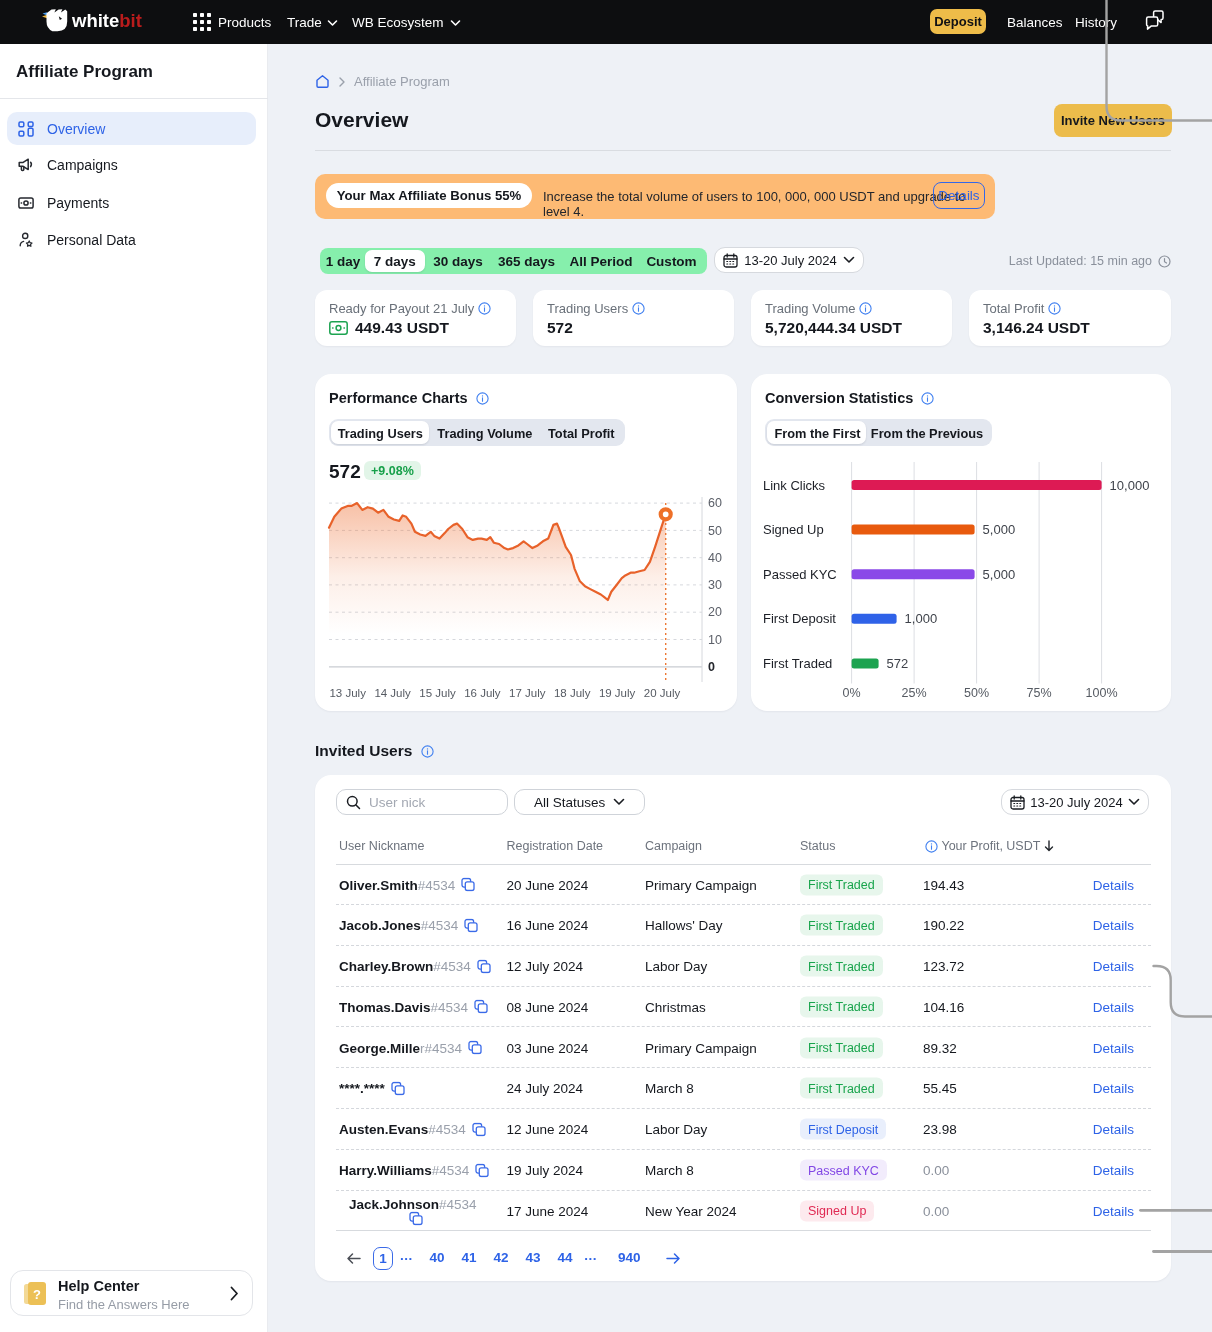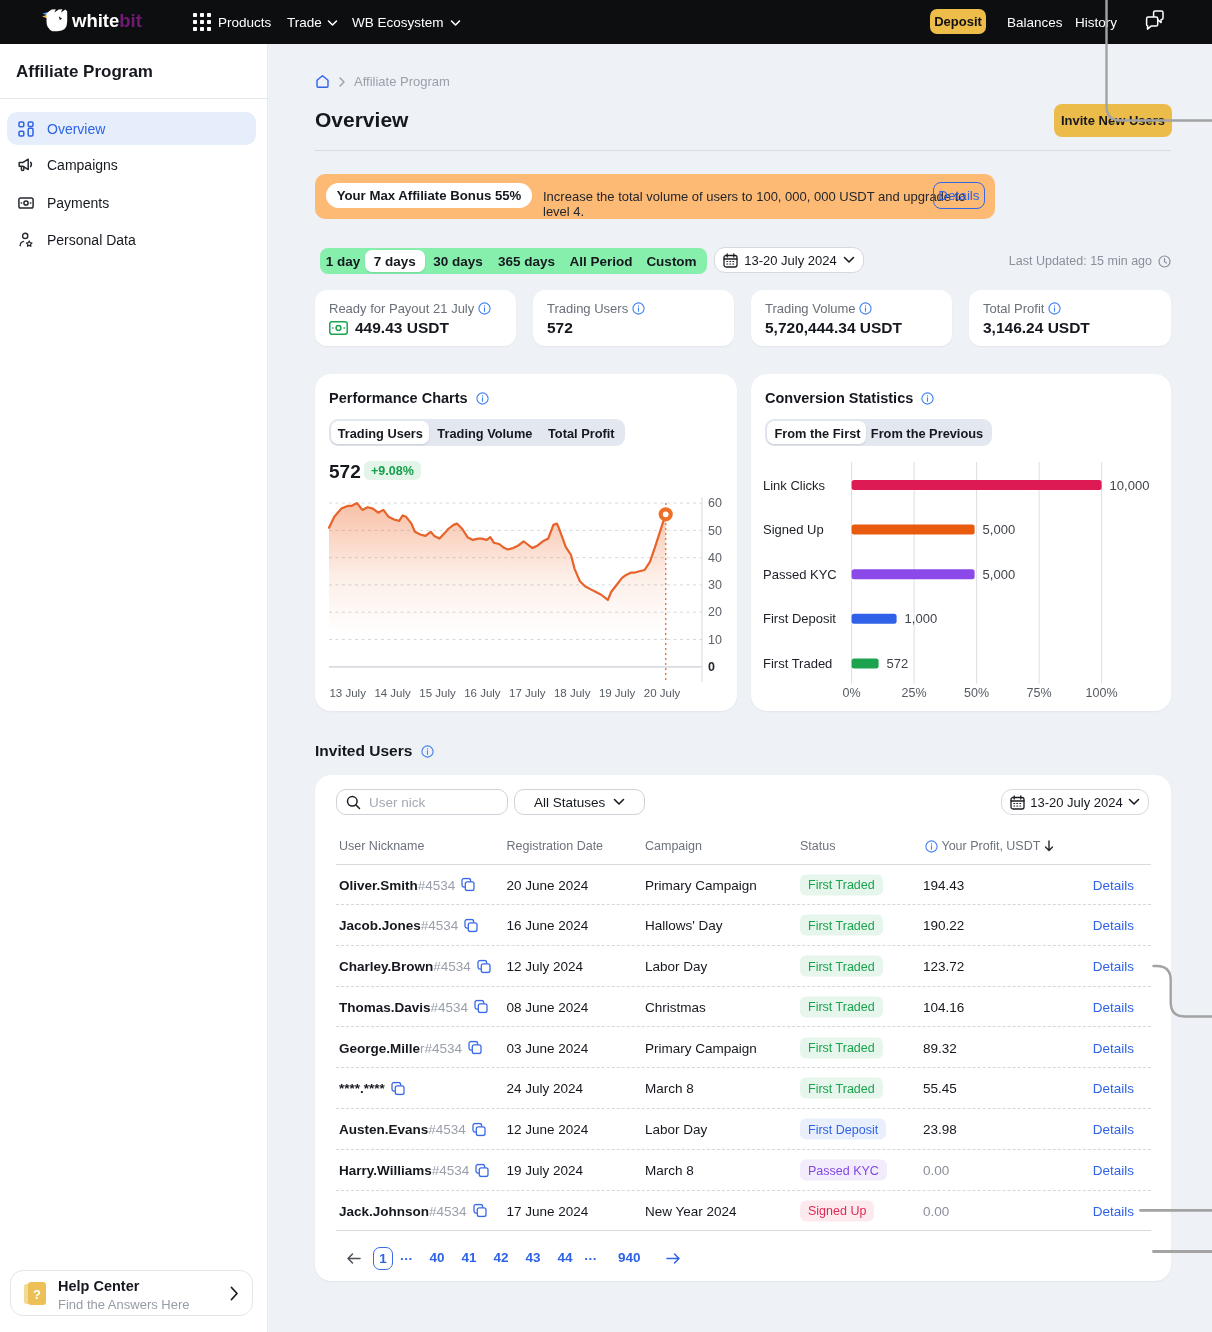--- a/index.html
+++ b/index.html
@@ -4,21 +4,21 @@
 <style>
 *{margin:0;padding:0;box-sizing:border-box;}
 html,body{width:1212px;height:1332px;}
 body{position:relative;font-family:"Liberation Sans",sans-serif;background:#eef1f6;overflow:hidden;color:#16191f;}
 .abs{position:absolute;}
 
 .header{position:absolute;left:0;top:0;width:1212px;height:44px;background:#0d0e10;}
 .hnav{position:absolute;top:0;height:44px;display:flex;align-items:center;color:#fff;font-size:13.5px;font-weight:500;}
 .logo{position:absolute;left:42px;top:9px;display:flex;align-items:center;}
 .logotxt{font-size:18.5px;font-weight:700;letter-spacing:0;color:#fff;margin-left:4px;}
-.logotxt b{color:#701a75;font-weight:700;}
+.logotxt b{color:#b91c1c;font-weight:700;}
 .depbtn{position:absolute;left:930px;top:9px;width:56px;height:25px;background:#eebc49;border-radius:7px;color:#101114;font-size:13px;font-weight:600;display:flex;align-items:center;justify-content:center;}
 
 .sidebar{position:absolute;left:0;top:44px;width:268px;height:1288px;background:#fff;border-right:1px solid #e9ebef;}
 .sbtitle{position:absolute;left:16px;top:62px;font-size:17px;font-weight:700;color:#15181e;}
 .sbdiv{position:absolute;left:0;top:98px;width:268px;height:1px;background:#e4e6ea;}
 .sbitem{position:absolute;left:7px;width:249px;height:33px;border-radius:10px;display:flex;align-items:center;font-size:14px;color:#16191f;}
 .sbitem .ic{margin-left:11px;width:16px;height:16px;}
 .sbitem .lb{margin-left:13px;}
 .sbactive{background:#e7eefb;color:#2e63e7;font-weight:500;}
 
@@ -501,21 +501,21 @@
 <div class="cell" style="left:170.5px;">19 July 2024</div>
 <div class="cell" style="left:309px;">March 8</div>
 <div class="cell" style="left:464px;">
         <span class="badge bg-p">Passed KYC</span>
       </div>
 <div class="cell gray" style="left:587px;">0.00</div>
 <div class="det">Details</div>
 </div>
 <div class="row" style="top:415.2px;">
       <div style="position:absolute;left:0;bottom:0;width:815px;border-bottom:1px solid #d7dade;"></div>
-<div class="cell" style="left:3px;">
+<div class="cell" style="left:13px;flex-direction:column;">
         <span class="nick">Jack.Johnson<span class="hash">#4534</span></span>
         <svg style="margin-left:6px" width="14" height="14" viewBox="0 0 14 14">
           <rect x="1" y="1" width="8.6" height="8.6" rx="2" fill="none" stroke="#3a6ae8" stroke-width="1.3"></rect>
           <rect x="4.3" y="4.3" width="8.7" height="8.7" rx="2" fill="#fff" stroke="#3a6ae8" stroke-width="1.3"></rect>
         </svg>
       </div>
 <div class="cell" style="left:170.5px;">17 June 2024</div>
 <div class="cell" style="left:309px;">New Year 2024</div>
 <div class="cell" style="left:464px;">
         <span class="badge bg-r">Signed Up</span>

